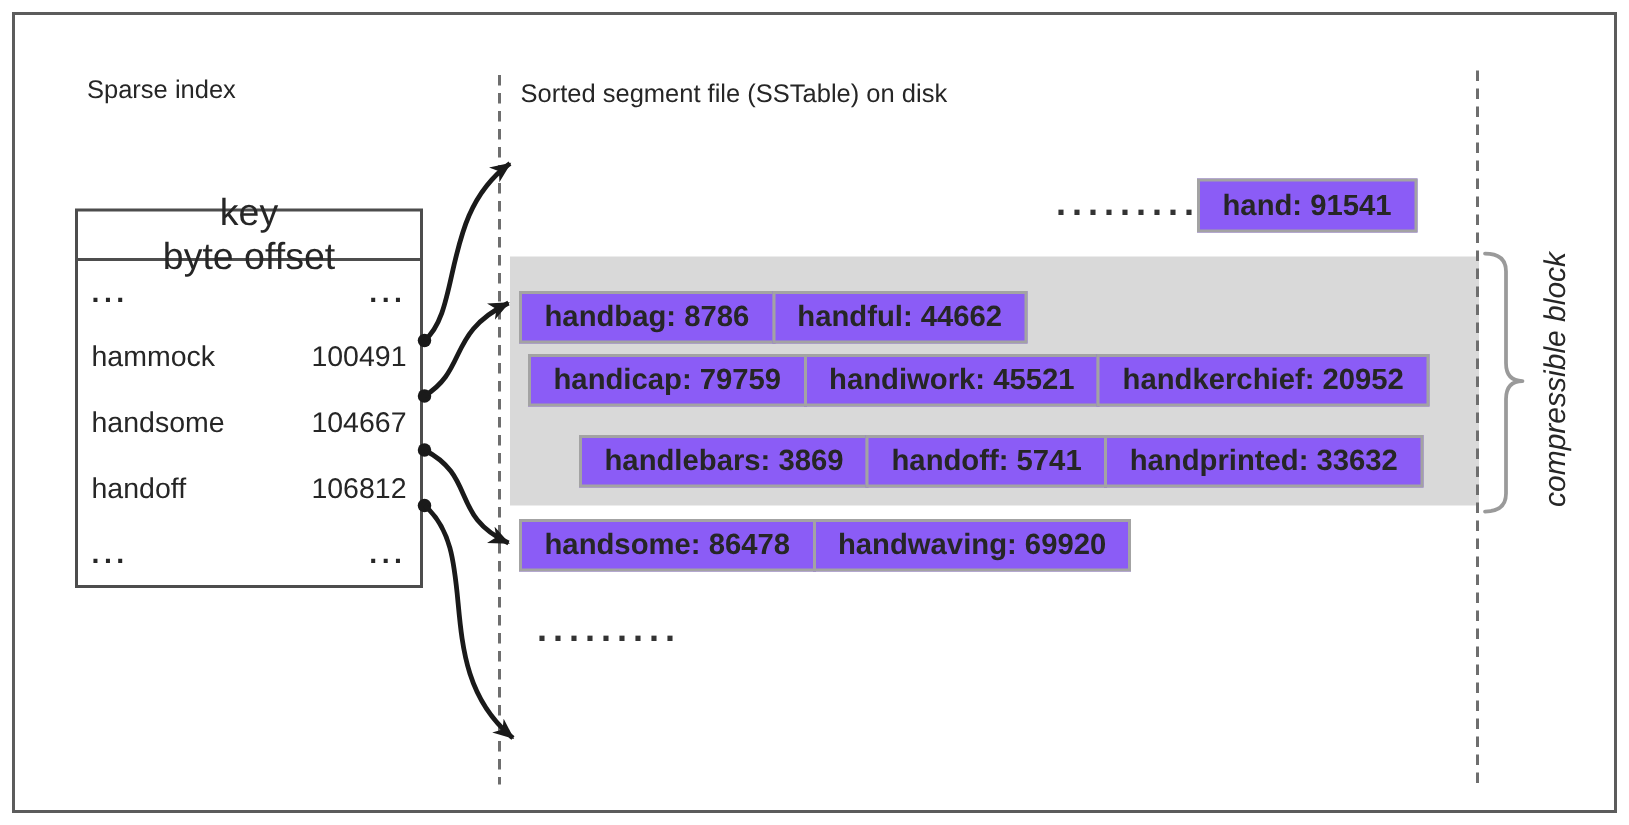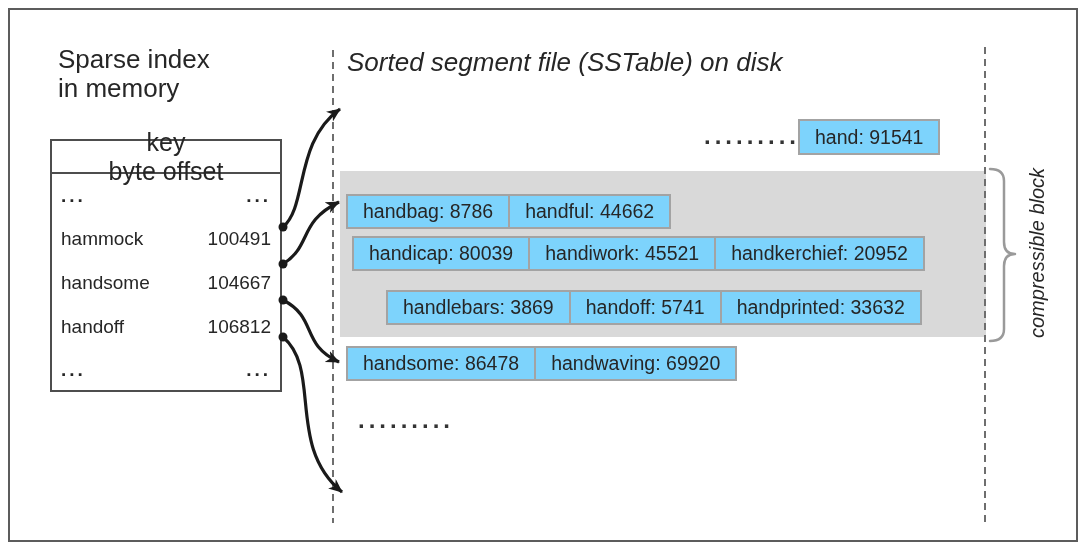--- a/index.html
+++ b/index.html
@@ -9,52 +9,51 @@
   }
   html,body{margin:0;padding:0;}
   body{
     width:1086px;height:550px;position:relative;background:#ffffff;
     font-family:"Liberation Sans","DejaVu Sans",sans-serif;
     color:var(--text,#262626);overflow:hidden;
   }
   .frame{position:absolute;left:8px;top:8px;width:1066px;height:530px;
     border:2px solid var(--frame,#5c5c5c);}
   .abs{position:absolute;}
-  .title{font-size:26px;line-height:29px;color:var(--text);}
+  .title{font-size:17px;line-height:29px;color:var(--text);}
   
   .idx-table{position:absolute;left:50px;top:139px;width:232px;height:253px;
     border:2px solid var(--table-border,#4d4d4d);background:#fff;box-sizing:border-box;}
   .idx-header{display:flex;justify-content:center;align-items:center;
     height:31px;padding:0 9px;border-bottom:2px solid var(--table-border,#4d4d4d);
     font-size:25px;flex-direction:column;}
   .idx-rows{display:flex;flex-direction:column;height:218px;}
   .idx-row{flex:1;display:flex;justify-content:space-between;align-items:center;
     padding:0 9px;font-size:19px;}
   .ellipsis-cell{letter-spacing:3px;font-weight:bold;}
   
   .gray-block{position:absolute;left:340px;top:171px;width:646px;height:166px;
     background:var(--gray-block,#d9d9d9);}
   .kv-row{position:absolute;display:flex;}
   .kv-box{display:inline-flex;align-items:center;height:35px;padding:0 15px;
-    background:#7dd3fc;border:2px solid var(--box-border,#a3a3a3);
-    font-size:19.5px;white-space:nowrap;box-sizing:border-box;}
+    background:#8b5cf6;border:2px solid var(--box-border,#a3a3a3);
+    font-size:19.5px;white-space:nowrap;box-sizing:border-box;font-weight:bold;}
   .kv-box + .kv-box{margin-left:-2px;}
   .dots{font-size:24px;font-weight:bold;letter-spacing:4px;color:#333;line-height:1;}
   .brace-label{position:absolute;left:955px;top:244px;width:165px;text-align:center;
     transform:rotate(-90deg);font-size:20px;font-style:italic;white-space:nowrap;}
   svg.overlay{position:absolute;left:0;top:0;pointer-events:none;}
 </style>
 </head>
 <body>
 
 <div class="frame"></div>
 
 <div class="abs title" style="left:58px;top:45px;">
   <div>Sparse index</div>
-  <div>in memory</div>
 </div>
 
 <div class="idx-table">
   <div class="idx-header">
     <span>key</span>
     <span>byte offset</span>
   </div>
   <div class="idx-rows">
     <div class="idx-row">
       <span class="ellipsis-cell">...</span>
@@ -72,33 +71,33 @@
       <span>handoff</span>
       <span>106812</span>
     </div>
     <div class="idx-row">
       <span class="ellipsis-cell">...</span>
       <span class="ellipsis-cell">...</span>
     </div>
   </div>
 </div>
 
-<div class="abs title" style="left:347px;top:48px;font-style:italic;">Sorted segment file (SSTable) on disk</div>
+<div class="abs title" style="left:347px;top:48px;">Sorted segment file (SSTable) on disk</div>
 
 <div class="abs dots" style="left:704px;top:124px;">.........</div>
 <div class="kv-box abs" style="left:798px;top:119px;height:36px;">hand: 91541</div>
 
 <div class="gray-block"></div>
 
 <div class="kv-row" style="left:346px;top:182px;margin-top:12px;">
   <div class="kv-box">handbag: 8786</div>
   <div class="kv-box">handful: 44662</div>
 </div>
 <div class="kv-row" style="left:352px;top:236px;">
-  <div class="kv-box">handicap: 80039</div>
+  <div class="kv-box">handicap: 79759</div>
   <div class="kv-box">handiwork: 45521</div>
   <div class="kv-box">handkerchief: 20952</div>
 </div>
 <div class="kv-row" style="left:352px;top:290px;padding-left:34px;">
   <div class="kv-box">handlebars: 3869</div>
   <div class="kv-box">handoff: 5741</div>
   <div class="kv-box">handprinted: 33632</div>
 </div>
 <div class="kv-row" style="left:346px;top:346px;">
   <div class="kv-box">handsome: 86478</div>

